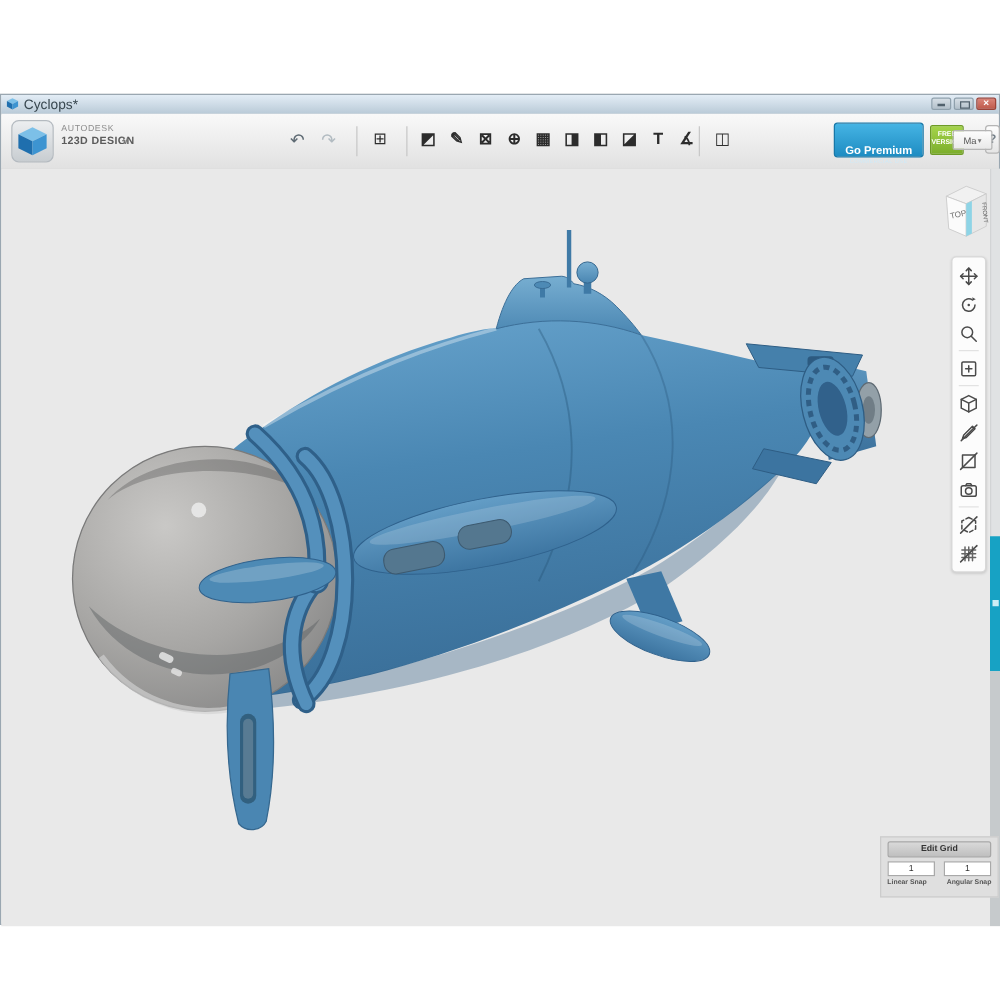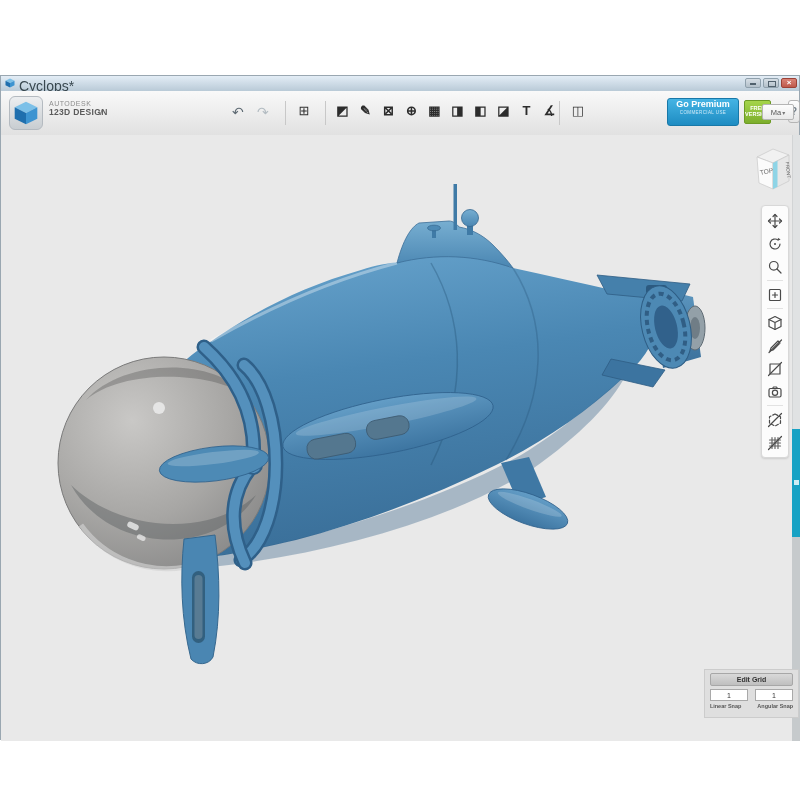--- a/index.html
+++ b/index.html
@@ -4,21 +4,21 @@
 <style>
   html,body{margin:0;padding:0;background:#fff;}
   .stage{position:relative;width:800px;height:800px;background:#ffffff;overflow:hidden;
          font-family:"Liberation Sans",sans-serif;-webkit-font-smoothing:antialiased;}
   .window{position:absolute;left:0;top:75px;width:800px;height:665px;background:#e9e9e9;
           border:1px solid #9aa7b1;box-sizing:border-box;}
   
   .titlebar{position:absolute;top:0;left:0;right:0;height:15px;
             background:linear-gradient(#e3edf6,#b9cad7);border-bottom:1px solid #93a5b2;}
   .tb-icon{position:absolute;left:4px;top:2px;width:10px;height:10px;}
-  .tb-title{position:absolute;left:18px;top:2px;font-size:14px;color:#38474f;}
+  .tb-title{position:absolute;left:18px;top:2px;font-size:11px;color:#38474f;}
   .win-btns{position:absolute;right:2px;top:2px;display:flex;gap:2px;}
   .win-btn{width:16px;height:10px;background:linear-gradient(#d6dee5,#b3c0ca);
            border:1px solid #8fa0ac;border-radius:2px;box-sizing:border-box;position:relative;}
   .win-btn.close{background:linear-gradient(#d98377,#bf5a4c);border-color:#9c4237;}
   .g-min{position:absolute;left:4px;bottom:2px;width:6px;height:2px;background:#51616d;}
   .g-max{position:absolute;left:4px;top:2px;width:6px;height:4px;border:1px solid #51616d;}
   .g-close{position:absolute;left:0;top:-1px;width:100%;text-align:center;
            font-size:8px;line-height:10px;color:#fff;font-weight:bold;}
   
   .toolbar{position:absolute;top:15px;left:0;right:0;height:44px;
@@ -33,21 +33,21 @@
   .undo{left:231px;color:#5f6b74;}
   .redo{left:256px;color:#b3bcc2;}
   .tsep{position:absolute;top:10px;width:1px;height:24px;background:#c8c8c8;}
   .icon-btn{position:absolute;top:11px;width:18px;text-align:center;font-size:13px;
             line-height:18px;color:#2f2f2f;}
   .tools{position:absolute;left:334px;top:11px;display:flex;gap:8px;}
   .tool{width:15px;text-align:center;font-size:13px;line-height:18px;color:#2c2c2c;font-weight:bold;}
   .premium-btn{position:absolute;left:666px;top:7px;width:72px;height:28px;border-radius:3px;
                background:linear-gradient(#45b4e4,#1e8cc2);border:1px solid #1878a8;
                box-sizing:border-box;text-align:center;color:#fff;cursor:pointer;}
-  .premium-main{font-size:9px;font-weight:bold;margin-top:0;}
+  .premium-main{font-size:9px;font-weight:bold;margin-top:16px;}
   .premium-sub{font-size:4.5px;color:#cfeaf8;letter-spacing:.4px;margin-top:1px;}
   .free-badge{position:absolute;left:743px;top:9px;width:27px;height:24px;border-radius:2px;
               background:linear-gradient(#a5d44a,#7cae2c);border:1px solid #6d9b25;
               box-sizing:border-box;text-align:center;color:#fff;font-weight:bold;}
   .free-1{font-size:5.5px;margin-top:4px;}
   .free-2{font-size:5.5px;}
   .account-btn{position:absolute;left:761px;top:13px;width:32px;height:16px;z-index:2;
                background:linear-gradient(#fdfdfd,#e9e9e9);border:1px solid #b5b5b5;border-radius:2px;
                box-sizing:border-box;display:flex;align-items:center;justify-content:center;
                gap:1px;font-size:7.5px;color:#555;}

